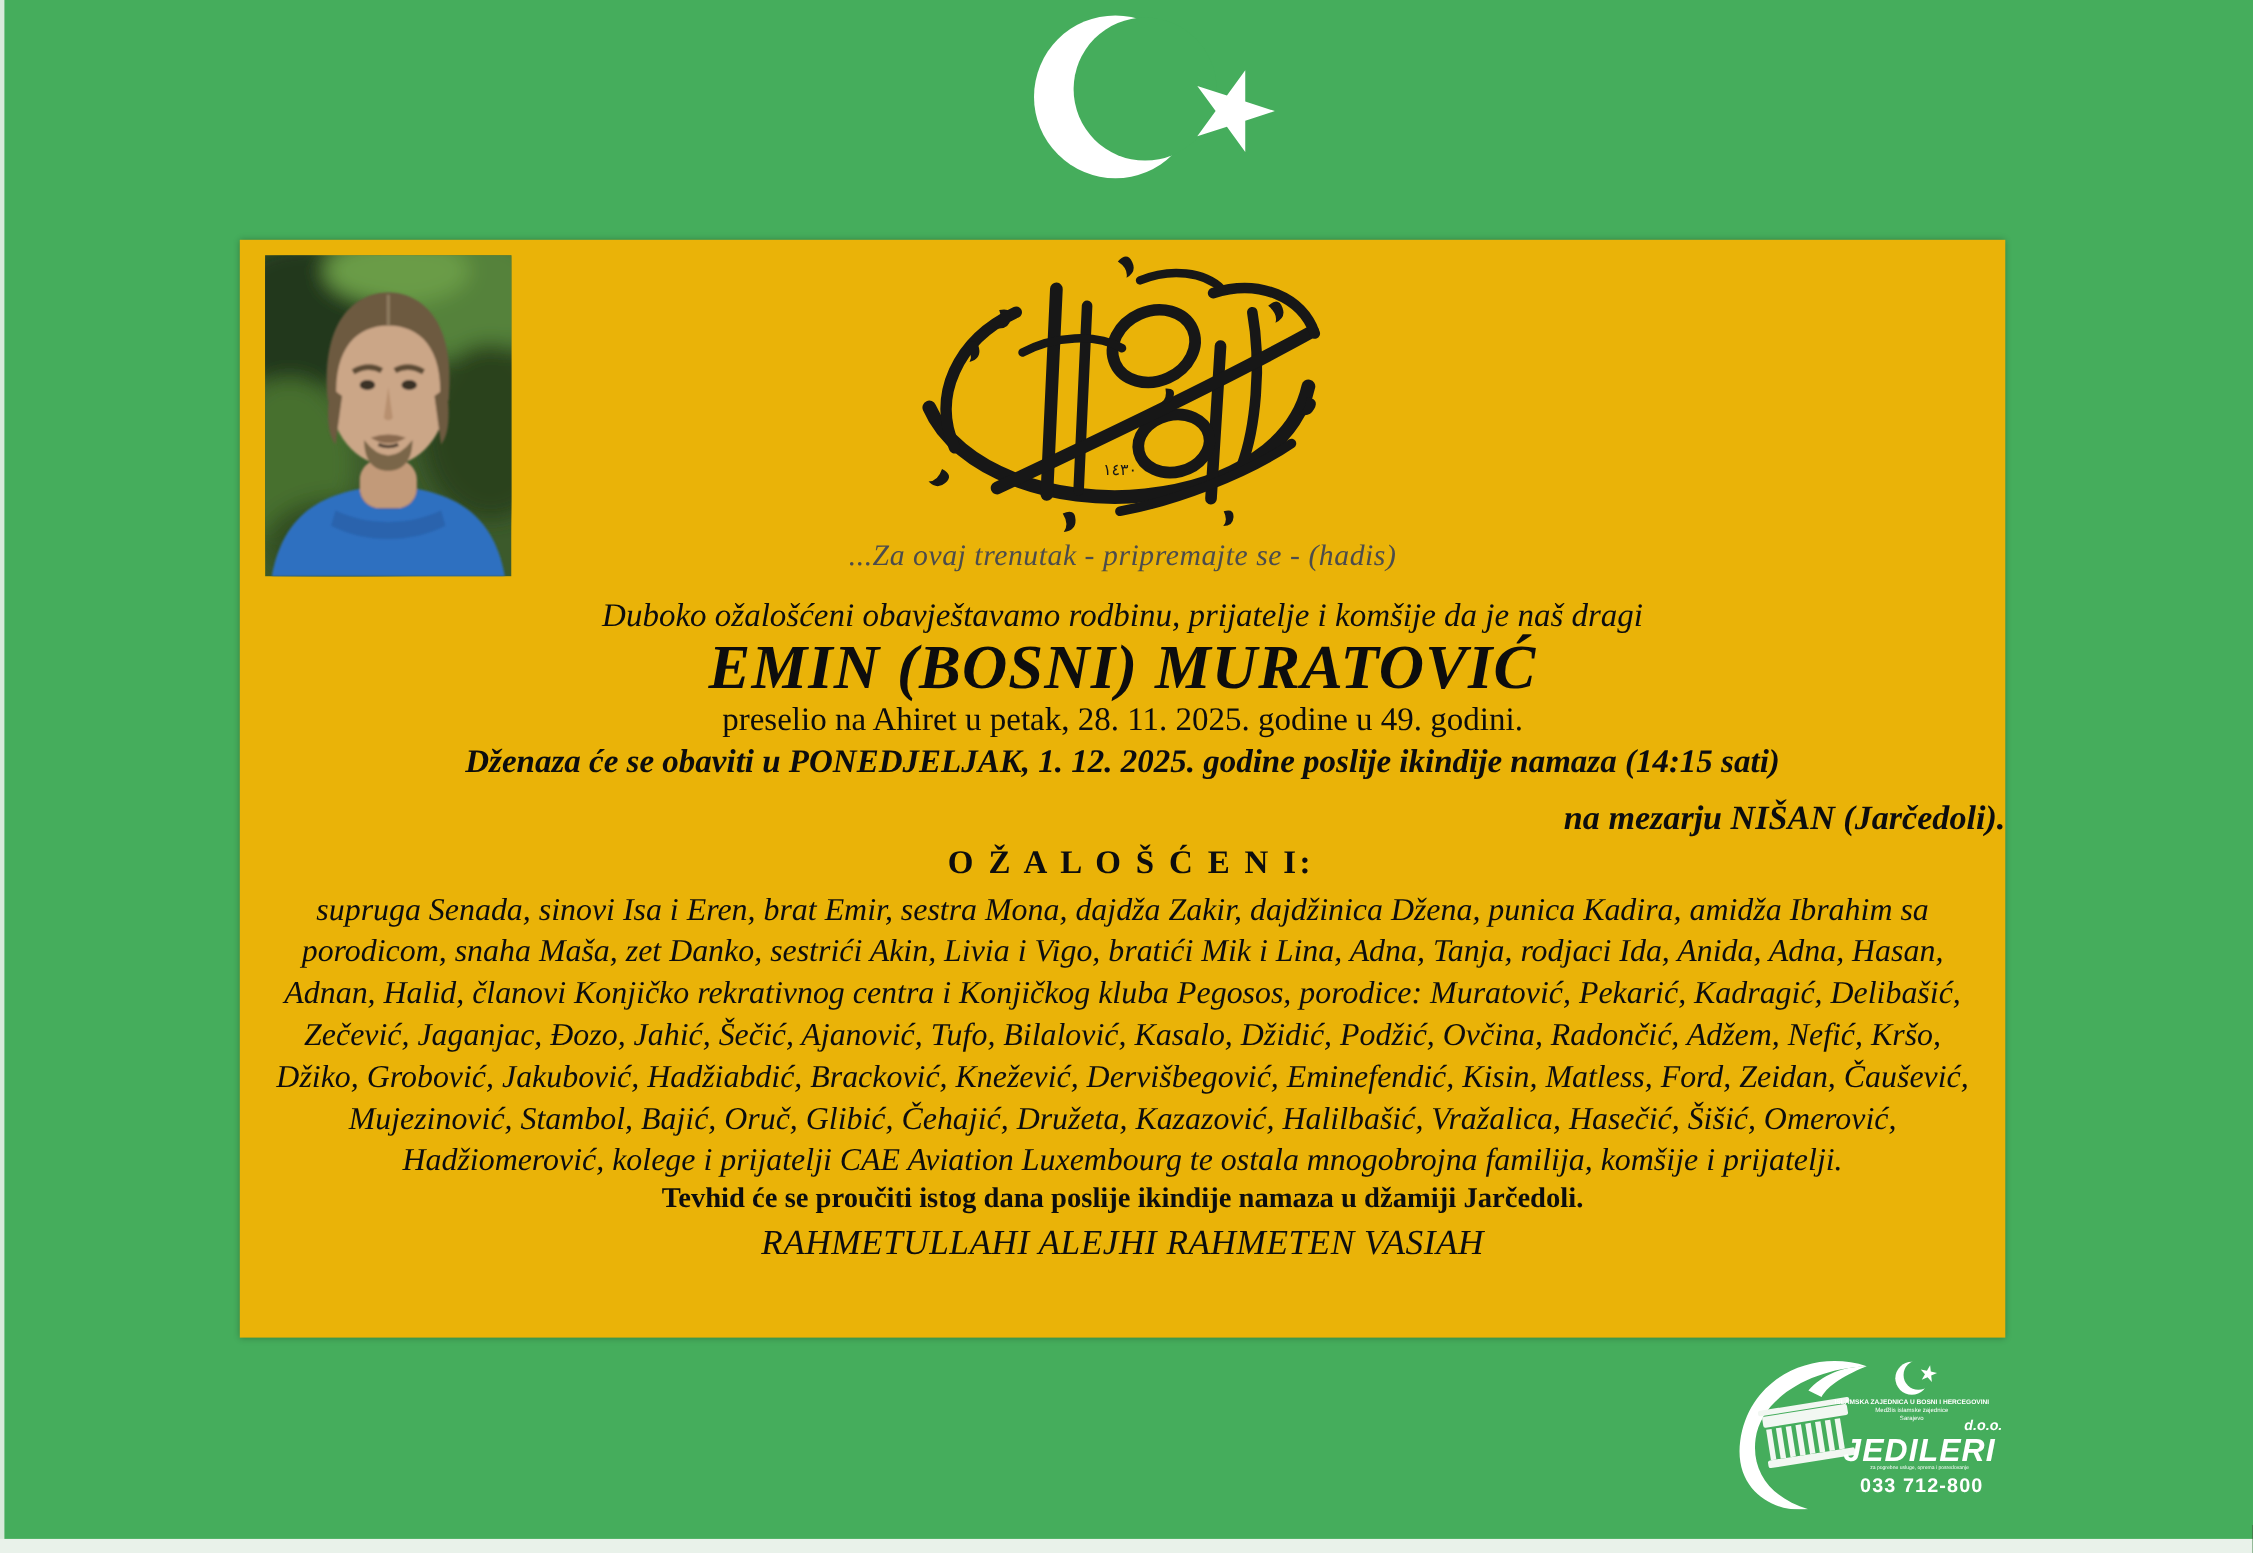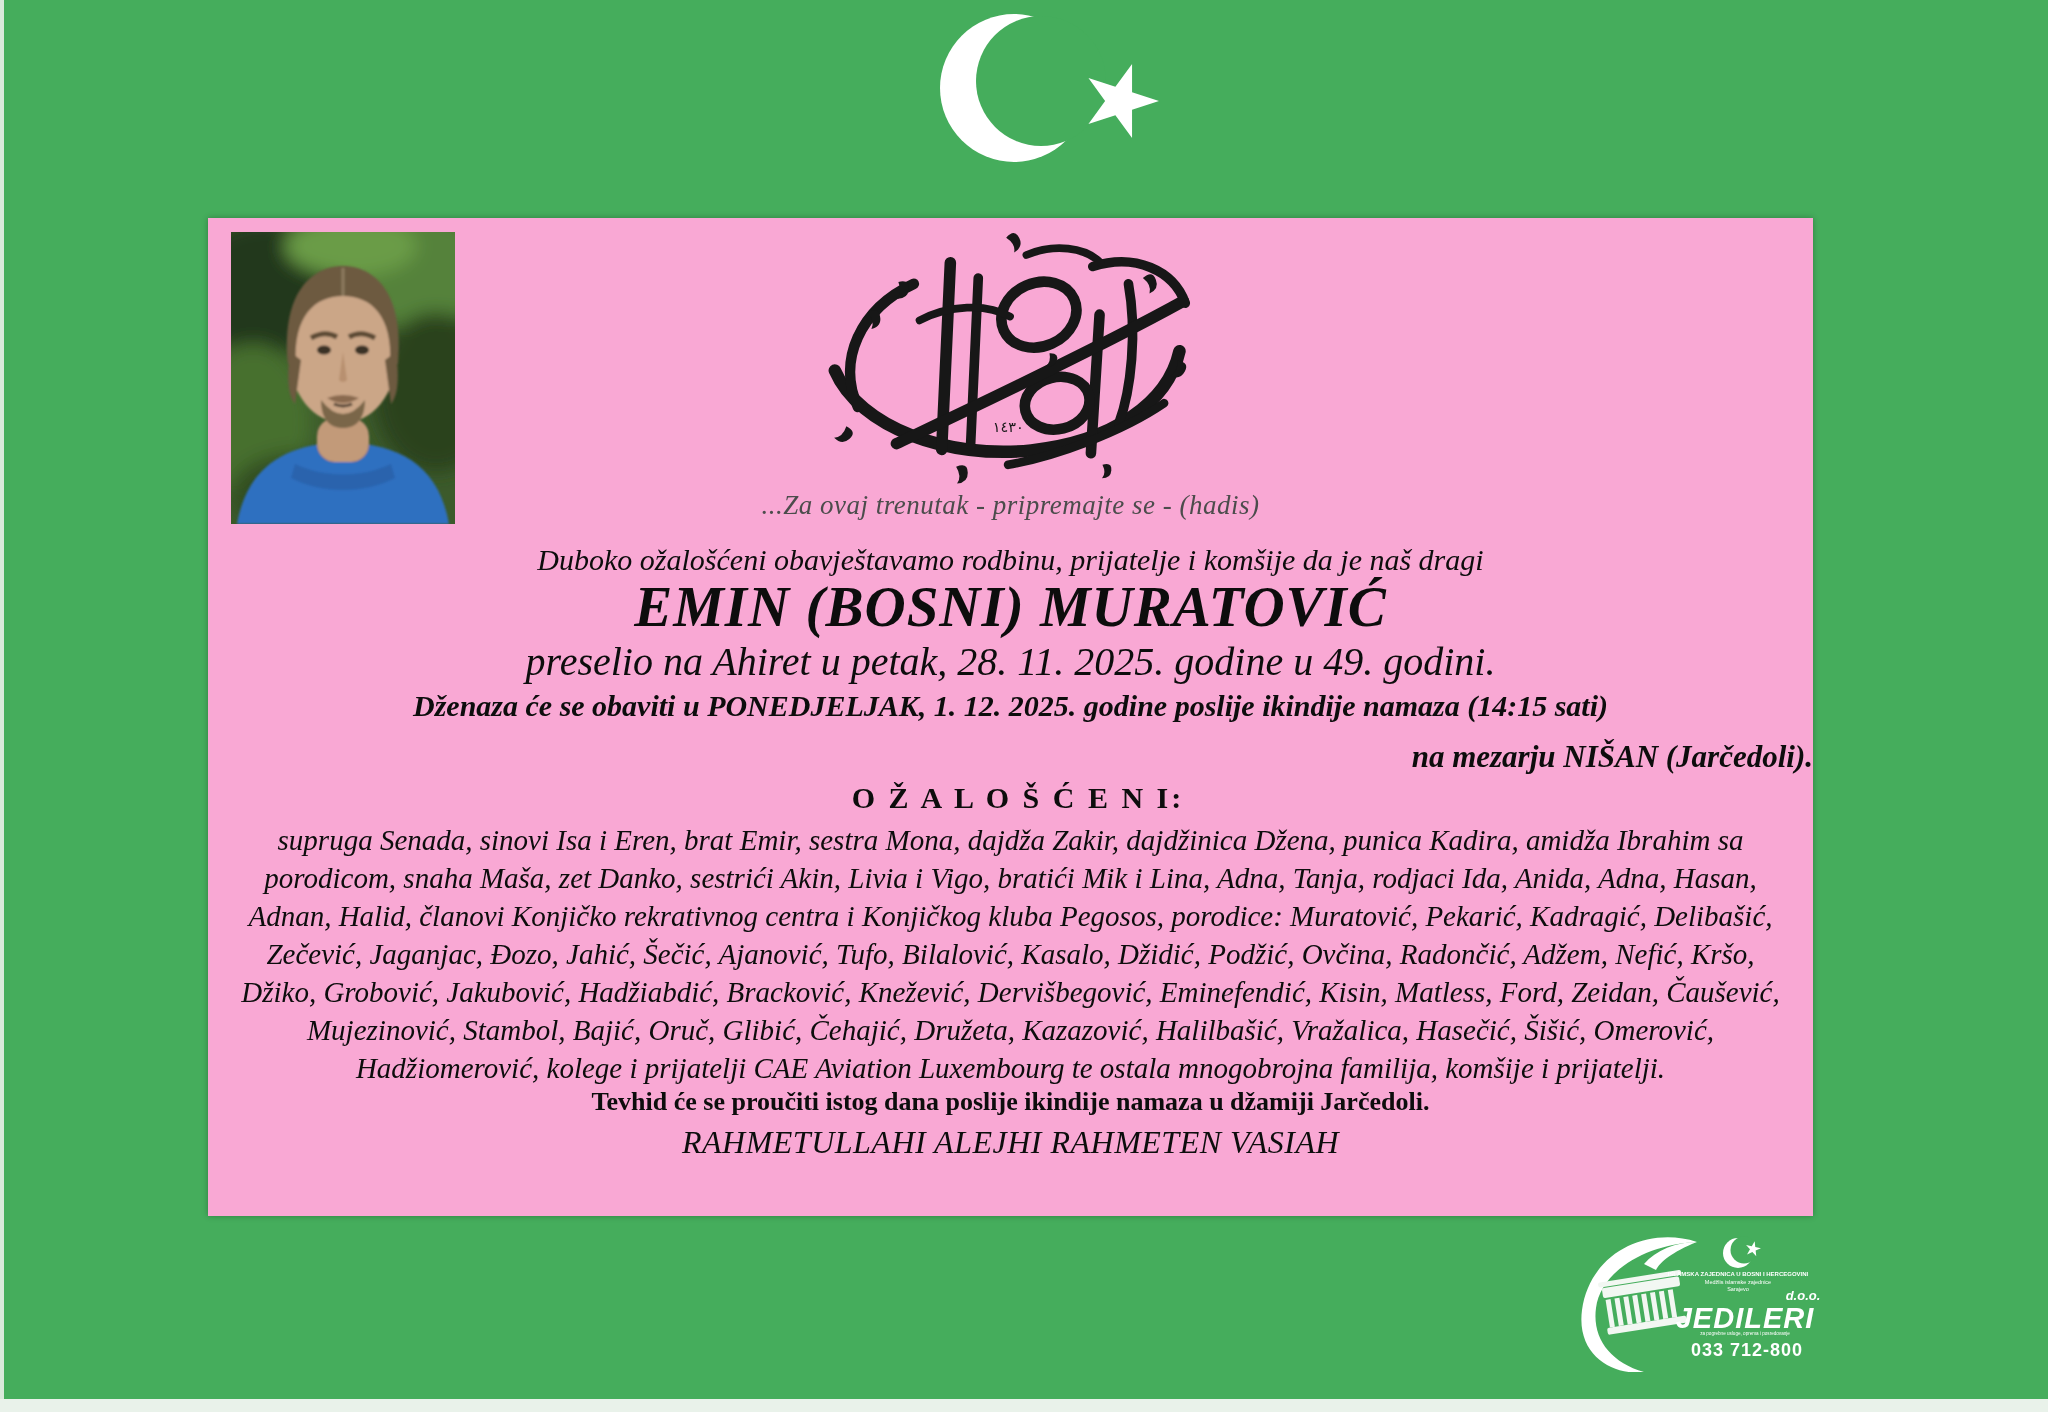--- a/index.html
+++ b/index.html
@@ -7,32 +7,32 @@
     position:relative;width:2048px;height:1412px;overflow:hidden;
     background:#45ad5c;
     font-family:"Liberation Serif","DejaVu Serif",serif;
   }
   .edge-left{position:absolute;left:0;top:0;width:4px;height:1412px;background:#d9e9db;}
   .edge-bottom{position:absolute;left:0;bottom:0;width:2048px;height:13px;background:#e9f2ea;}
 
   .top-crescent{position:absolute;left:910px;top:4px;width:270px;height:168px;}
 
   .card{
-    position:absolute;left:208px;top:218px;width:1605px;height:998px;
-    background:#f9a8d4;box-shadow:0 0 6px rgba(0,0,0,.28);
+    position:absolute;left:218px;top:218px;width:1605px;height:998px;
+    background:#eab308;box-shadow:0 0 6px rgba(0,0,0,.28);
     text-align:center;color:#0d0d0d;
   }
   .photo{position:absolute;left:23px;top:14px;width:224px;height:292px;display:block;}
 
   .callig{margin:10px auto 0;width:430px;height:258px;display:block;}
   .hadis{margin-top:4px;font-style:italic;font-size:27px;color:#4c4c4c;letter-spacing:.5px;}
 
   .intro{margin-top:22px;font-style:italic;font-size:30px;}
   .title{margin-top:0;font-style:italic;font-weight:bold;font-size:57px;line-height:1.04;letter-spacing:1px;}
-  .preselio{margin-top:2px;font-style:italic;font-size:40px;}
+  .preselio{margin-top:2px;font-size:30px;}
   .dzenaza{margin-top:4px;font-style:italic;font-weight:bold;font-size:30px;}
   .mezarje{margin-top:16px;font-style:italic;font-weight:bold;font-size:31px;text-align:right;}
   .ozal{margin-top:6px;font-weight:bold;font-size:30px;letter-spacing:3px;padding-left:15px;}
   .mourners{width:1545px;margin:6px auto 0;font-style:italic;font-size:29px;line-height:38px;}
   .tevhid{margin-top:0;font-weight:bold;font-size:26px;}
   .rahmet{margin-top:7px;font-style:italic;font-size:32px;letter-spacing:.5px;}
 
   .footer-logo{position:absolute;left:1552px;top:1224px;width:290px;height:148px;}
   .sans{font-family:"Liberation Sans","DejaVu Sans",sans-serif;}
 </style>

